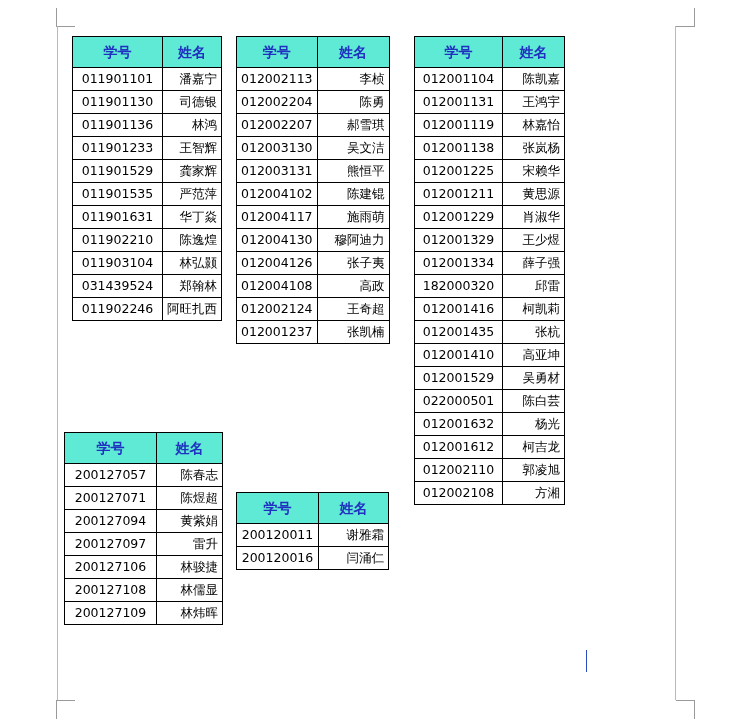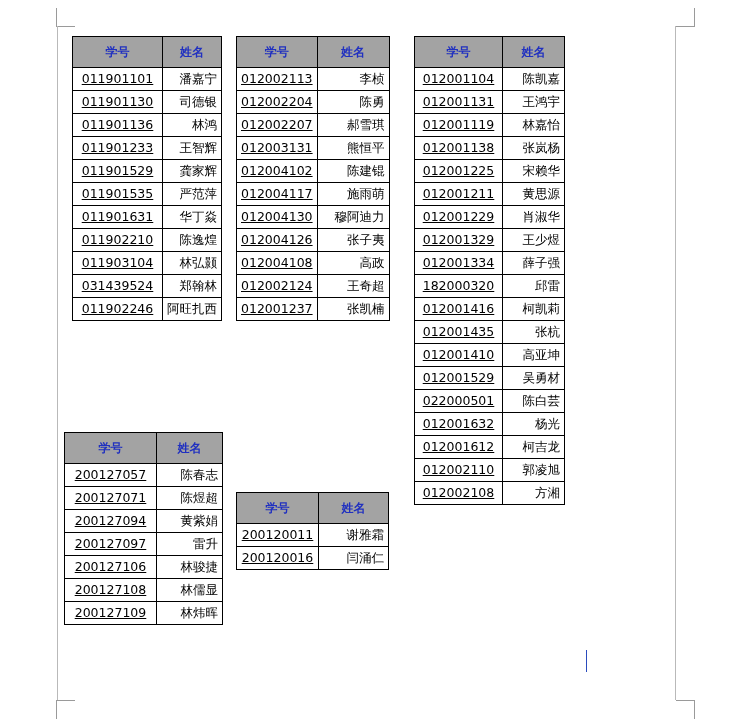--- a/index.html
+++ b/index.html
@@ -51,32 +51,31 @@
     font-size: 12.5px;
     line-height: 1;
     height: 23px;
     box-sizing: border-box;
     padding: 0 4px;
     white-space: nowrap;
     color: #000000;
     font-family: "DejaVu Sans", "Liberation Sans", sans-serif;
   }
   table.grid th {
-    background: #a3a3a3;
+    background: #5eead4;
     color: #2030c0;
     font-weight: bold;
     text-align: center;
     height: 31px;
-    font-size: 12px;
+    font-size: 14px;
   }
   td.num {
     text-align: center;
     font-size: 12px;
     letter-spacing: 0px;
-    text-decoration: underline;
   }
   td.name {
     text-align: right;
     padding-left: 7px;
   }
   
   .t1 { left: 72px; top: 36px; }
   .t1 td.num, .t1 th.num { width: 90px; }
   .t1 td.name, .t1 th.name { width: 58px; }
 
@@ -183,20 +182,24 @@
         </tr>
         <tr>
           <td class="num">012002204</td>
           <td class="name">陈勇</td>
         </tr>
         <tr>
           <td class="num">012002207</td>
           <td class="name">郝雪琪</td>
         </tr>
         <tr>
+          <td class="num">012003130</td>
+          <td class="name">吴文洁</td>
+        </tr>
+        <tr>
           <td class="num">012003131</td>
           <td class="name">熊恒平</td>
         </tr>
         <tr>
           <td class="num">012004102</td>
           <td class="name">陈建锟</td>
         </tr>
         <tr>
           <td class="num">012004117</td>
           <td class="name">施雨萌</td>

